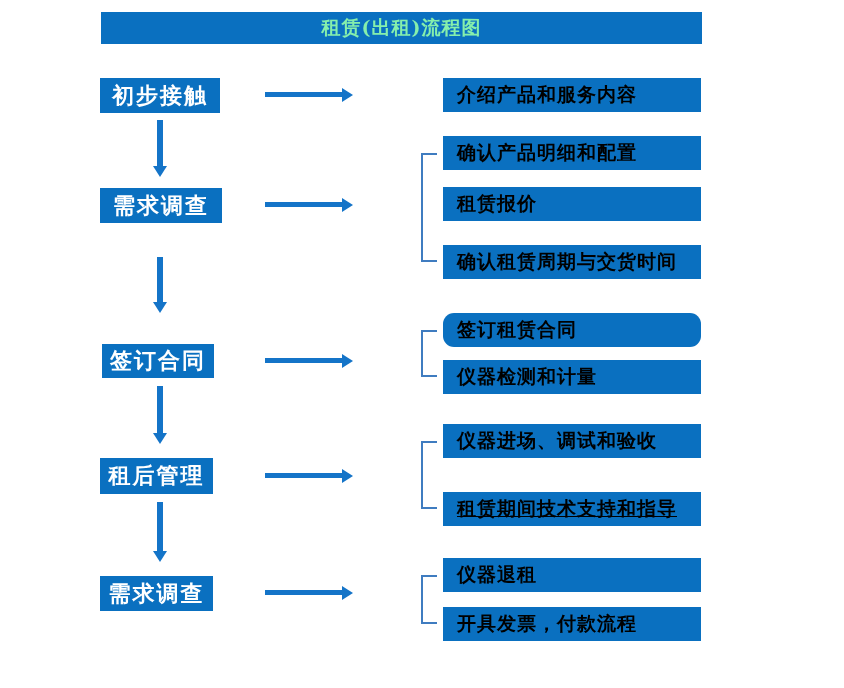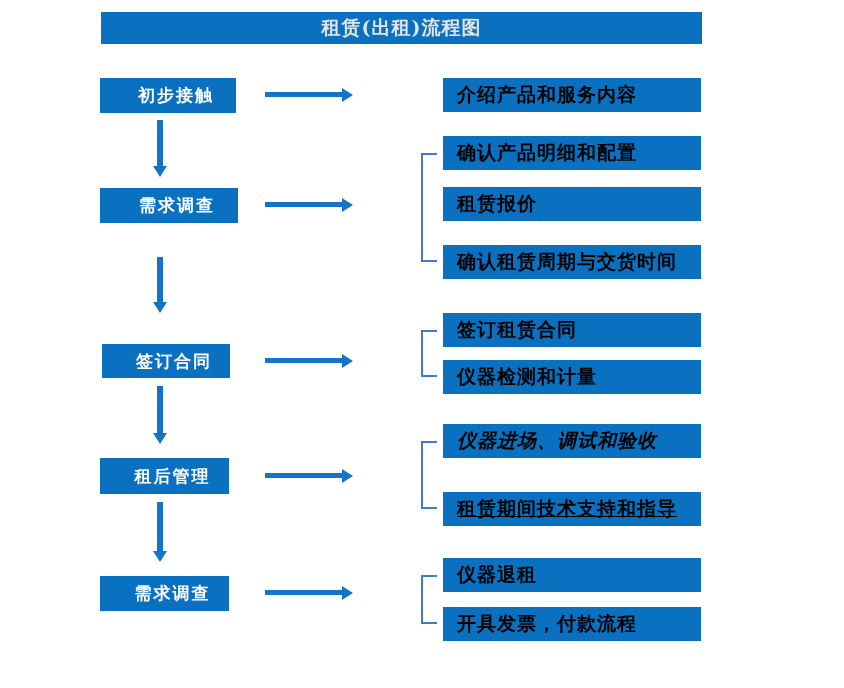--- a/index.html
+++ b/index.html
@@ -7,26 +7,26 @@
     --arrow:#1474c8;
     --bracket:#3f7cc0;
   }
   html,body{margin:0;padding:0;background:#ffffff;}
   .canvas{
     position:relative;width:844px;height:688px;background:#ffffff;overflow:hidden;
     font-family:"DejaVu Serif","Liberation Serif",serif;
   }
   .title-bar{
     position:absolute;left:101px;top:12px;width:601px;height:32px;
-    background:var(--primary);color:#e5e5e5;font-weight:bold;font-size:19px;
+    background:var(--primary);color:#86efac;font-weight:bold;font-size:19px;
     display:flex;align-items:center;justify-content:center;letter-spacing:1px;
   }
   .stage{
     position:absolute;background:var(--primary);color:#fff;font-weight:bold;
-    font-size:17px;letter-spacing:2px;display:flex;align-items:center;justify-content:center;padding-left:16px;
+    font-size:22px;letter-spacing:2px;display:flex;align-items:center;justify-content:center;
   }
   .detail{
     position:absolute;left:443px;width:258px;height:34px;box-sizing:border-box;
     background:var(--primary);color:#000000;font-weight:bold;font-size:19px;
     letter-spacing:1px;display:flex;align-items:center;padding-left:14px;white-space:nowrap;
   }
   .harrow{position:absolute;left:265px;width:88px;height:14px;}
   .harrow .shaft{position:absolute;left:0;top:4px;width:78px;height:5px;background:var(--arrow);}
   .harrow .head{
     position:absolute;right:0;top:0;width:0;height:0;
@@ -102,22 +102,22 @@
   <div class="bracket" style="top:330px;height:47px;"></div>
   <div class="bracket" style="top:441px;height:68px;"></div>
   <div class="bracket" style="top:575px;height:49px;"></div>
 
   <div class="detail" style="top:78px;">介绍产品和服务内容</div>
 
   <div class="detail" style="top:136px;">确认产品明细和配置</div>
   <div class="detail" style="top:187px;">租赁报价</div>
   <div class="detail" style="top:245px;">确认租赁周期与交货时间</div>
 
-  <div class="detail" style="top:313px;">签订租赁合同</div>
+  <div class="detail" style="top:313px;border-radius:11px;">签订租赁合同</div>
   <div class="detail" style="top:360px;">仪器检测和计量</div>
 
-  <div class="detail" style="top:424px;font-style:italic;">仪器进场、调试和验收</div>
+  <div class="detail" style="top:424px;">仪器进场、调试和验收</div>
   <div class="detail" style="top:492px;text-decoration:underline;">租赁期间技术支持和指导</div>
 
   <div class="detail" style="top:558px;">仪器退租</div>
   <div class="detail" style="top:607px;">开具发票，付款流程</div>
 
 </div>
 
 </body></html>

